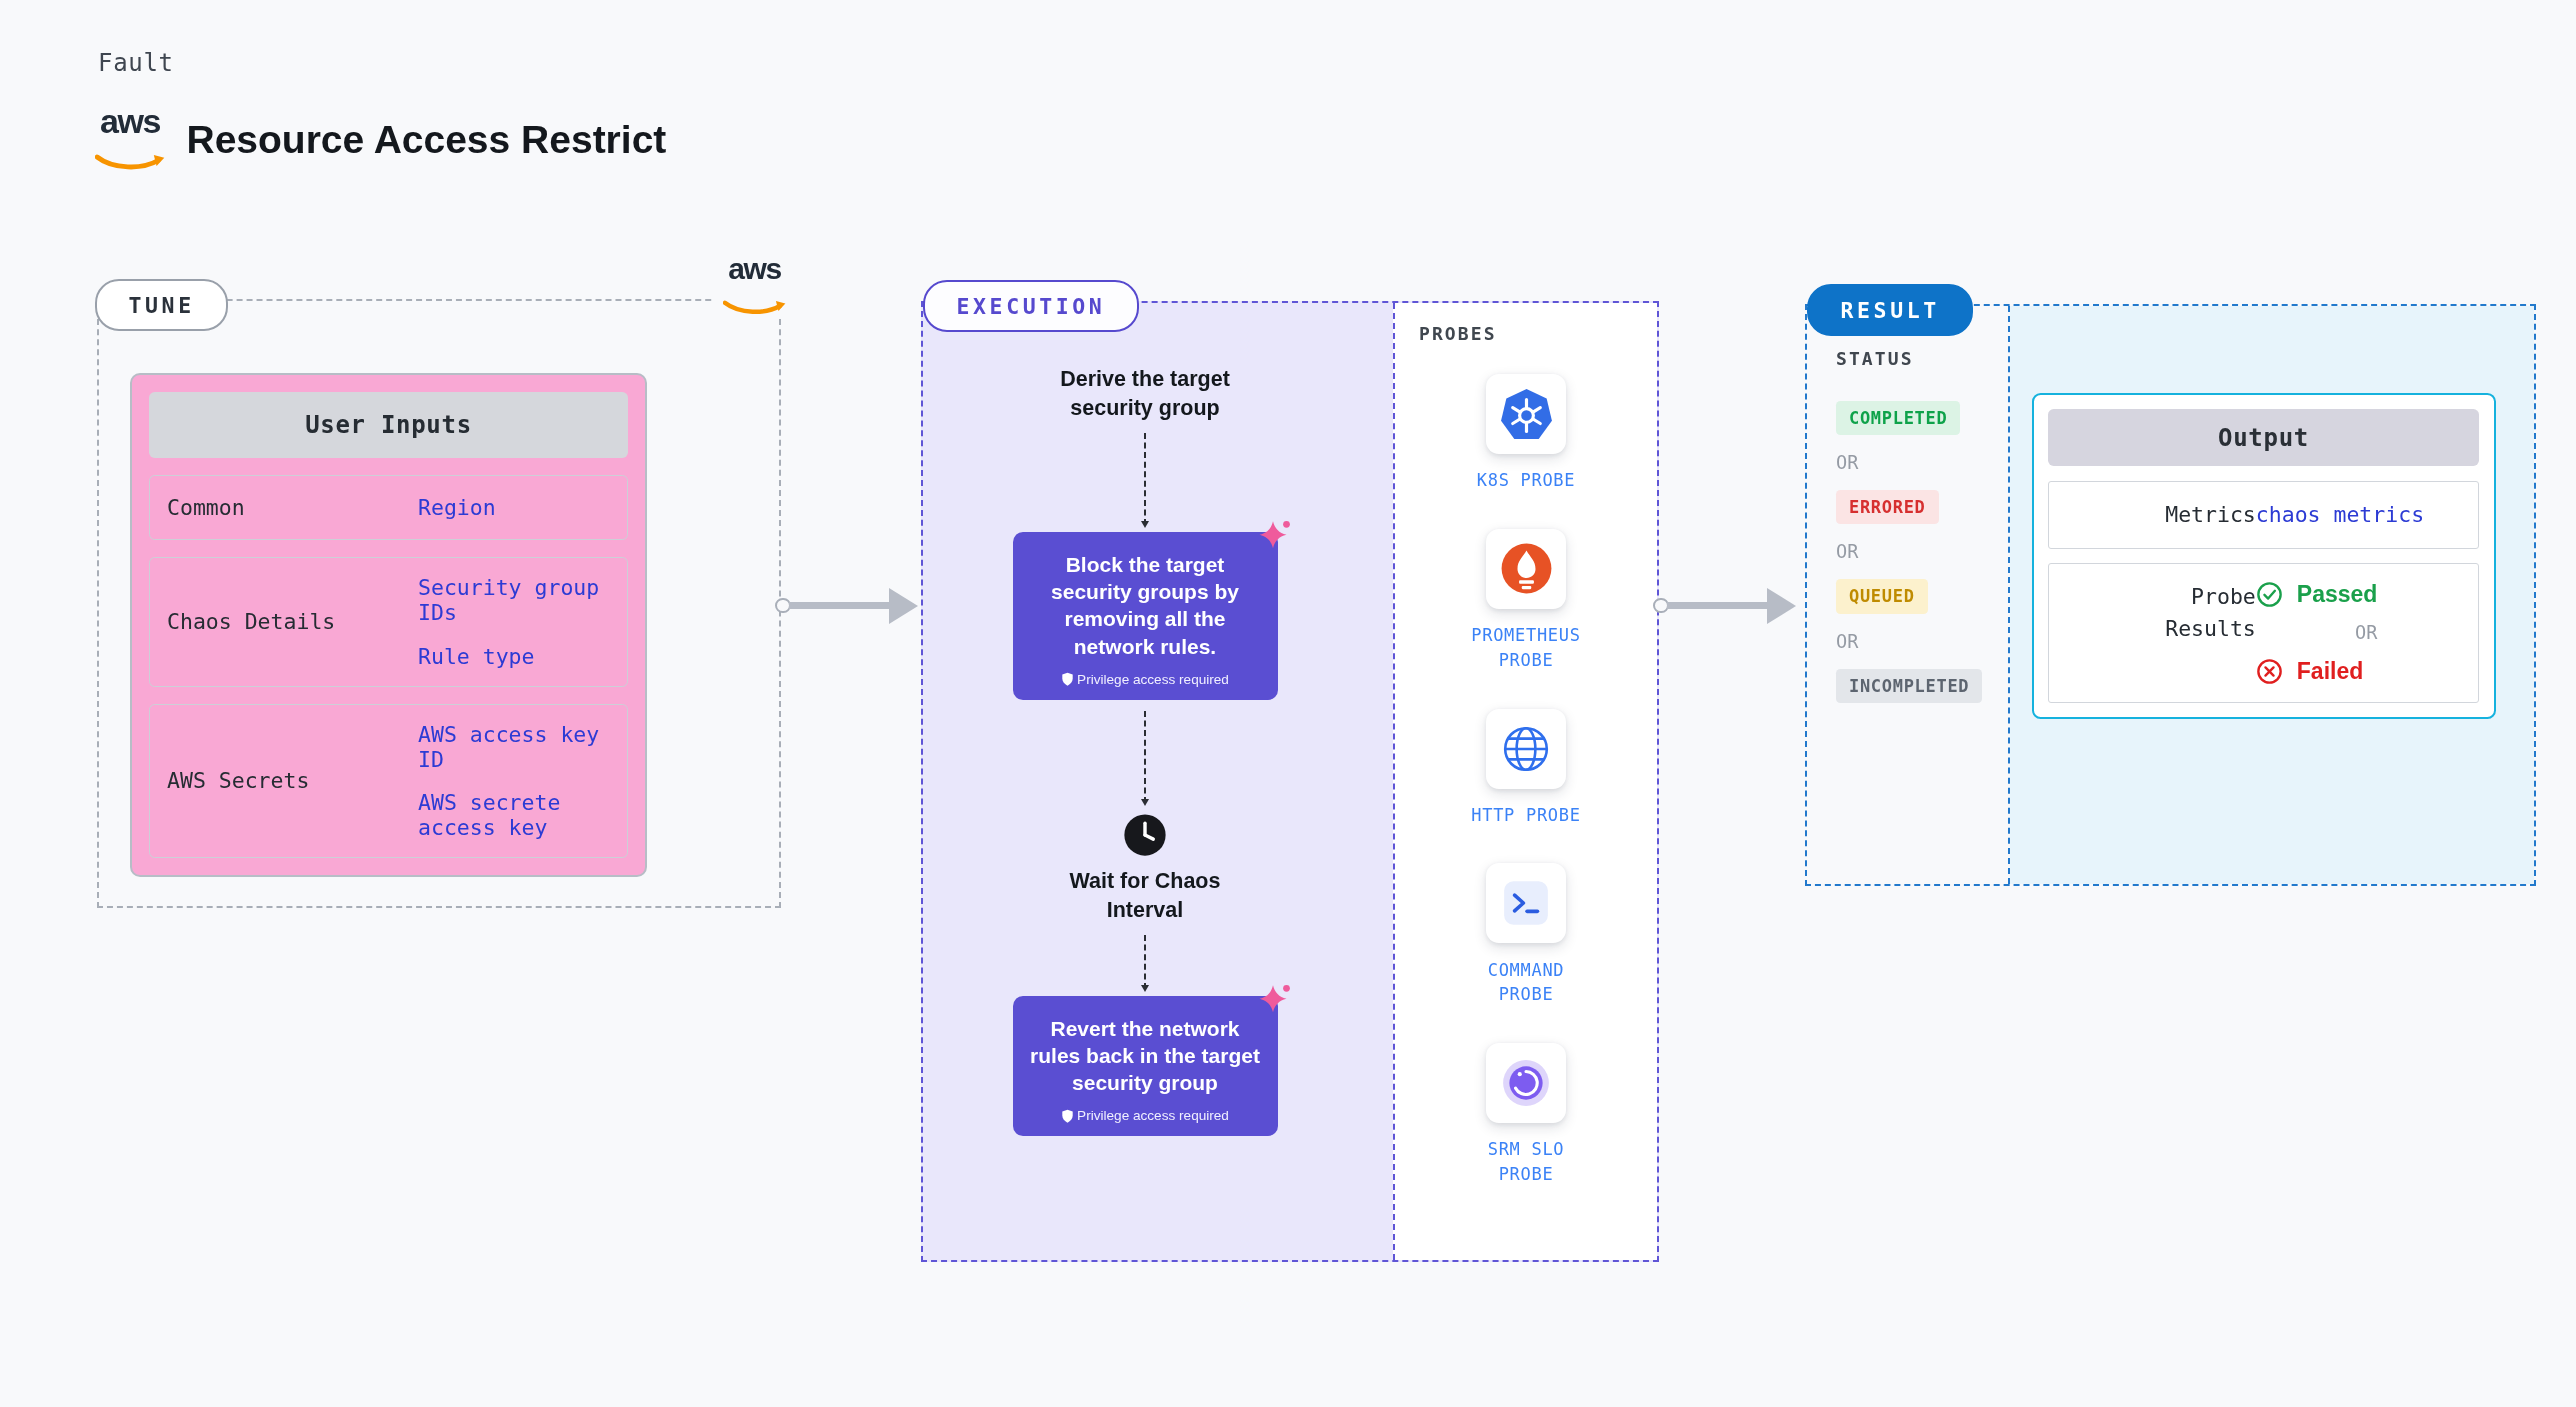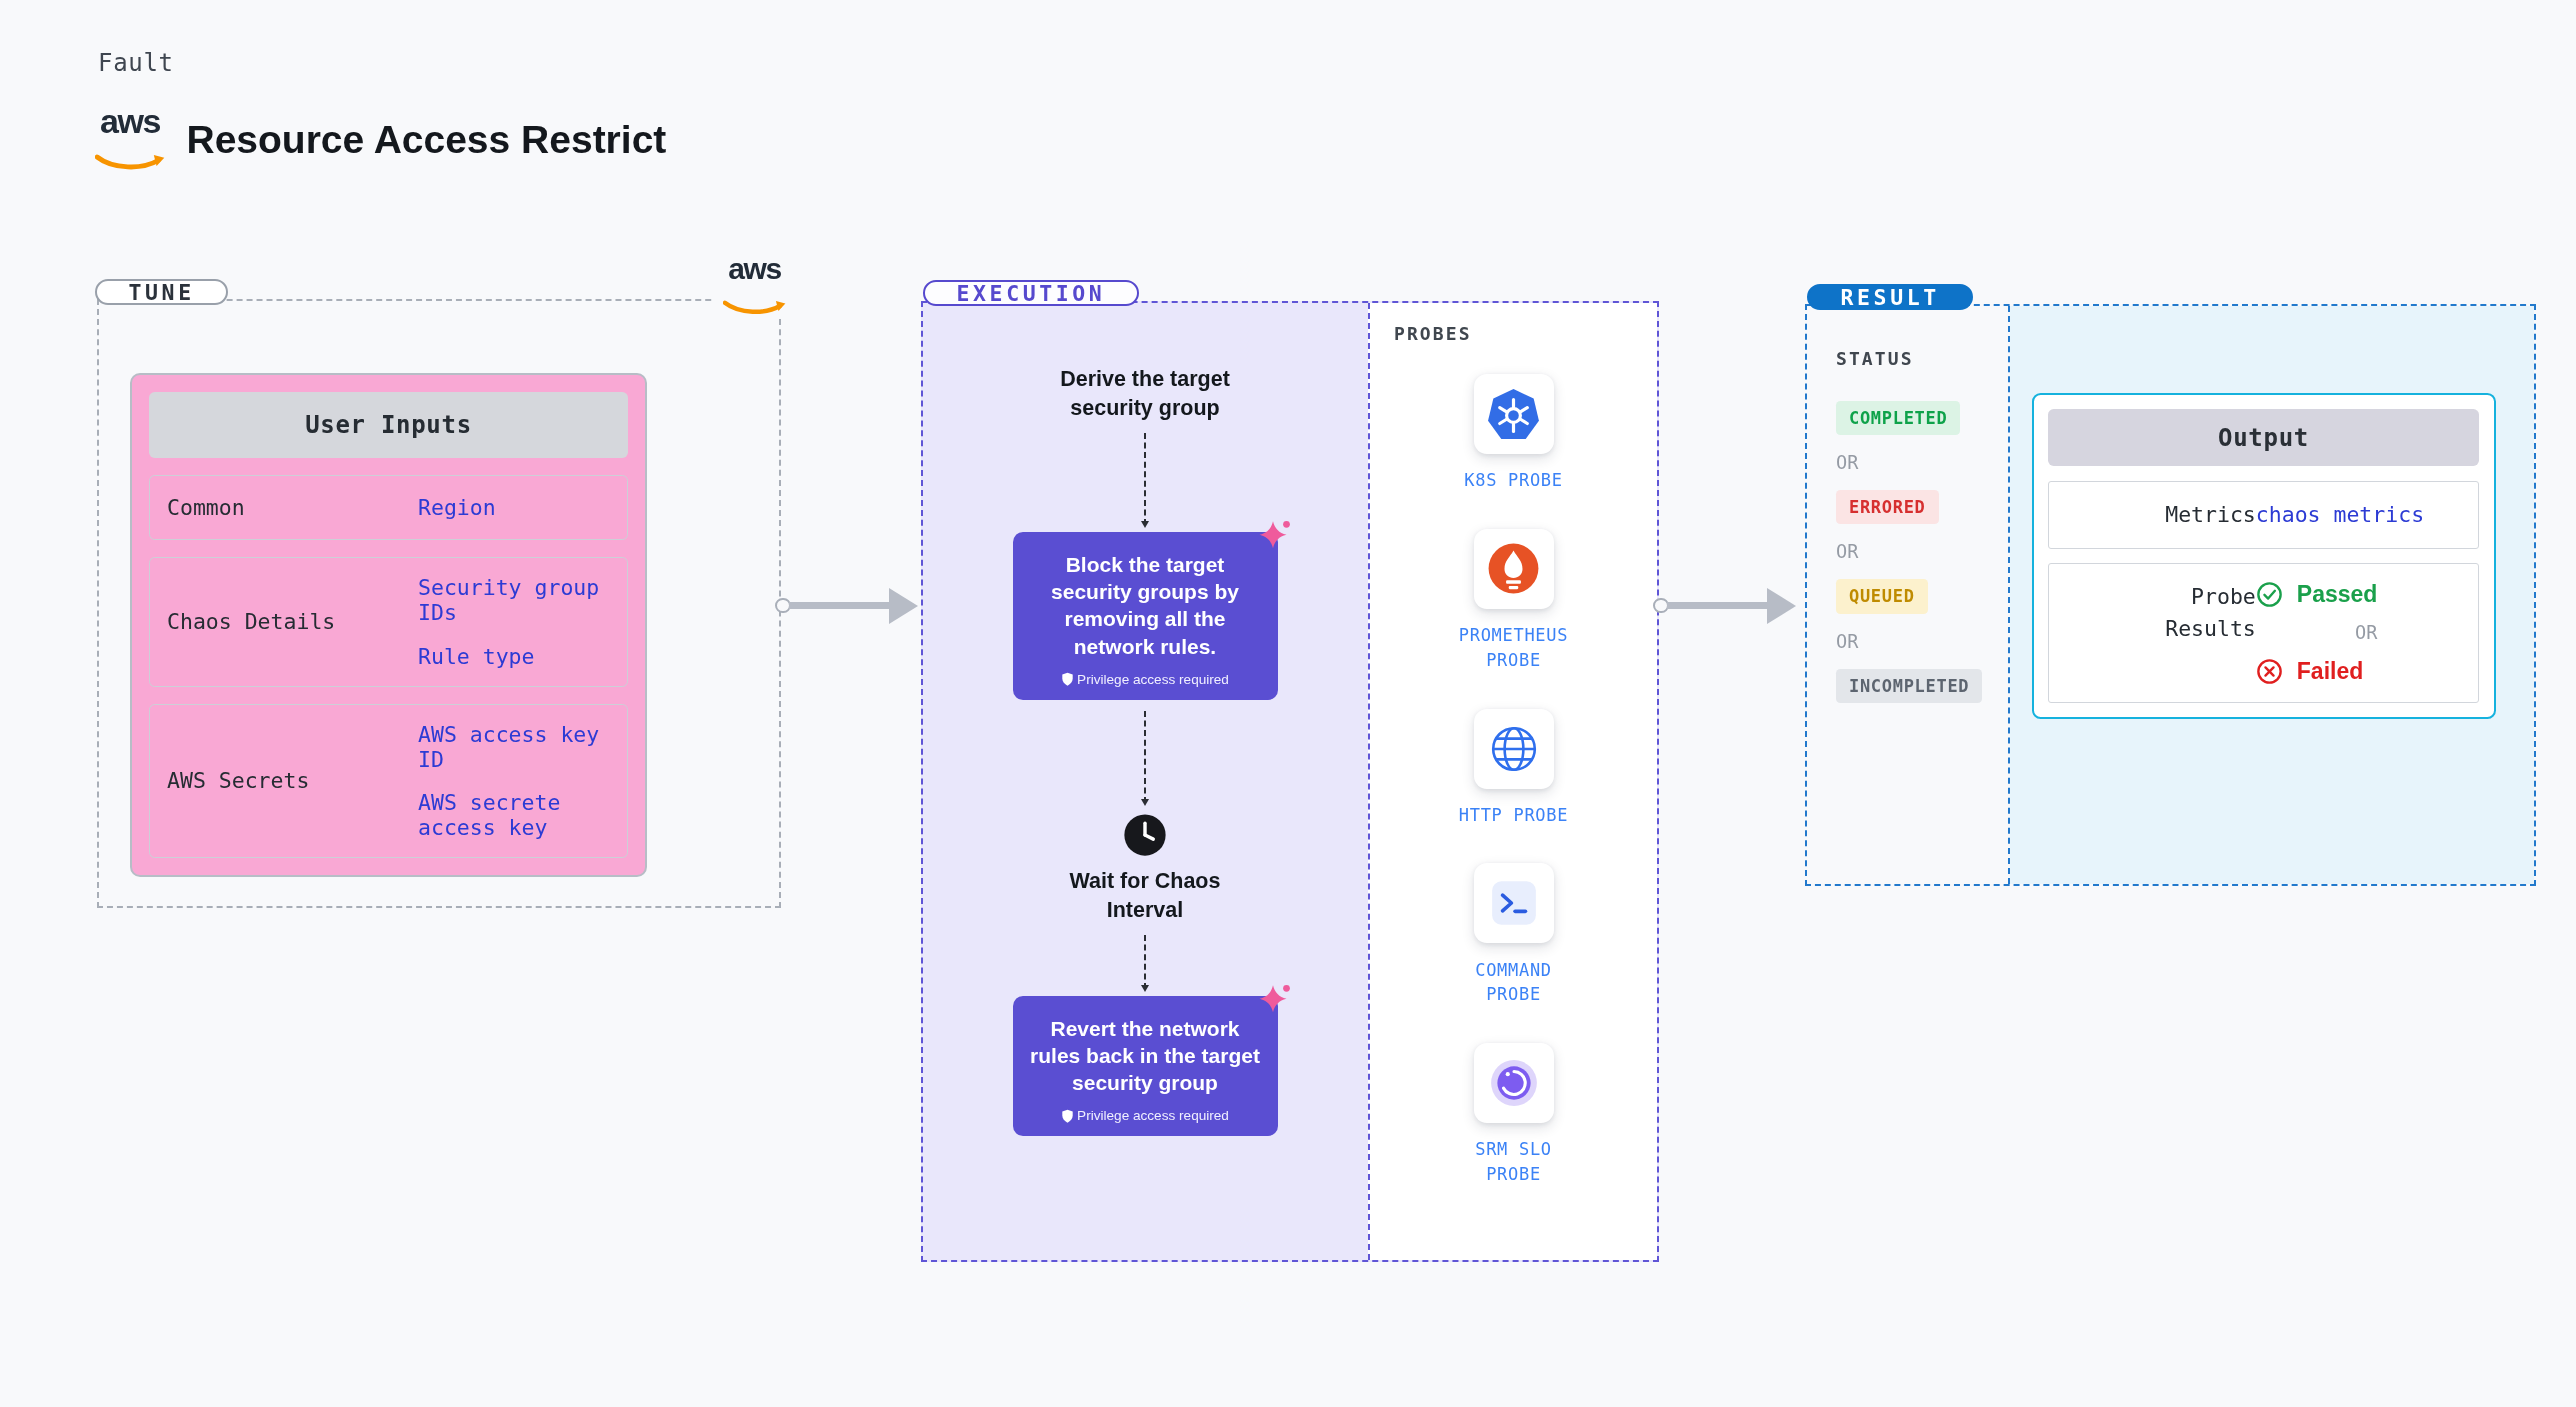--- a/index.html
+++ b/index.html
@@ -8,21 +8,21 @@
 
   
   .kicker{position:absolute;left:98px;top:49px;font-size:24px;font-weight:500;letter-spacing:0.7px;color:#3f4650;}
   .brand-row{position:absolute;left:95px;top:107px;display:flex;align-items:center;gap:21.5px;}
   .aws-logo{display:flex;flex-direction:column;align-items:center;line-height:.85;gap:21px;}
   .aws-text{font-family:"Liberation Sans",sans-serif;font-weight:800;font-size:34px;color:#222c38;letter-spacing:-1.4px;}
   .aws-swoosh{width:70px;height:18.6px;margin-top:-2.9px;}
   .page-title{margin:0;font-family:"Liberation Sans",sans-serif;font-size:39px;font-weight:800;color:#14181d;}
 
   
-  .pill{position:absolute;z-index:5;display:inline-flex;align-items:center;justify-content:center;height:26px;padding:0 31.5px;border-radius:24px;font-size:21.5px;font-weight:bold;letter-spacing:3.6px;background:#fff;box-sizing:border-box;}
+  .pill{position:absolute;z-index:5;display:inline-flex;align-items:center;justify-content:center;height:52px;padding:0 31.5px;border-radius:24px;font-size:21.5px;font-weight:bold;letter-spacing:3.6px;background:#fff;box-sizing:border-box;}
   .pill-tune{left:95px;top:279px;border:2.1px solid #99a0aa;color:#2b323b;}
   .pill-exec{left:923px;top:280px;border:2.1px solid #5649ce;color:#5649ce;background:#fdfdff;}
   .pill-result{left:1807px;top:284px;border:2.1px solid #0e73c8;background:#0e73c8;color:#fff;}
 
   
   .tune-box{position:absolute;left:97px;top:299px;width:684px;height:609px;border:2.1px dashed #a8aeb7;box-sizing:border-box;}
   .aws-logo-small{position:absolute;left:713px;top:255px;z-index:4;background:#f8f9fb;padding:1.4px 10px;}
   .aws-logo-small .aws-text{font-size:30px;}
   .aws-logo-small .aws-swoosh{width:63px;height:17px;}
 
@@ -50,21 +50,21 @@
   .va-1{height:92px;margin:10px 0 7.2px;}
   .va-2{height:92px;margin:11.5px 0 8.6px;}
   .va-3{height:54px;margin:10px 0 7.2px;}
   .action-box{position:relative;width:265px;box-sizing:border-box;background:#5a4ed2;border-radius:10px;padding:18.6px 15.8px 13px;color:#fff;}
   .action-text{font-family:"Liberation Sans",sans-serif;font-size:21px;font-weight:bold;line-height:1.3;text-align:center;}
   .priv{margin-top:11.5px;display:flex;align-items:center;justify-content:center;gap:3px;font-family:"Liberation Sans",sans-serif;font-size:13.6px;color:#f1f0ff;}
   .spark{position:absolute;top:-13px;right:-13px;width:33px;height:33px;}
   .clock{width:44px;height:44px;margin-top:1.4px;}
   .wait-text{margin-top:10px;font-family:"Liberation Sans",sans-serif;font-size:21.5px;font-weight:bold;color:#14181d;text-align:center;white-space:pre-line;line-height:1.35;}
 
-  .probes-panel{position:absolute;right:0;top:0;bottom:0;width:289px;background:#fff;border-left:2.1px dashed #5f55d6;box-sizing:border-box;padding-top:20px;}
+  .probes-panel{position:absolute;right:0;top:0;bottom:0;width:264px;background:#fff;border-left:2.1px dashed #5f55d6;box-sizing:border-box;padding-top:20px;}
   .probes-label{margin-left:24px;font-size:18px;font-weight:bold;letter-spacing:2.1px;color:#40474f;margin-bottom:30px;}
   .probe-item{display:flex;flex-direction:column;align-items:center;margin-bottom:36px;}
   .probe-card{width:80px;height:80px;background:#fff;border-radius:13px;box-shadow:0 4.3px 13px rgba(25,35,60,.12),0 1.4px 4.3px rgba(25,35,60,.08);display:flex;align-items:center;justify-content:center;}
   .probe-label{margin-top:14.3px;font-size:17px;letter-spacing:0.7px;color:#3b82f6;text-align:center;white-space:pre-line;line-height:1.45;}
 
   
   .result-box{position:absolute;left:1805px;top:304px;width:731px;height:582px;border:2.1px dashed #2279cc;box-sizing:border-box;display:flex;}
   .status-col{width:203px;flex:none;border-right:2.1px dashed #2279cc;box-sizing:border-box;padding:42px 0 0 29px;}
   .status-heading{font-size:18px;font-weight:bold;letter-spacing:2.1px;color:#40474f;margin-bottom:31.5px;}
   .badge{display:inline-block;padding:7.2px 13px;border-radius:4.3px;font-size:17px;font-weight:bold;letter-spacing:0.7px;}

